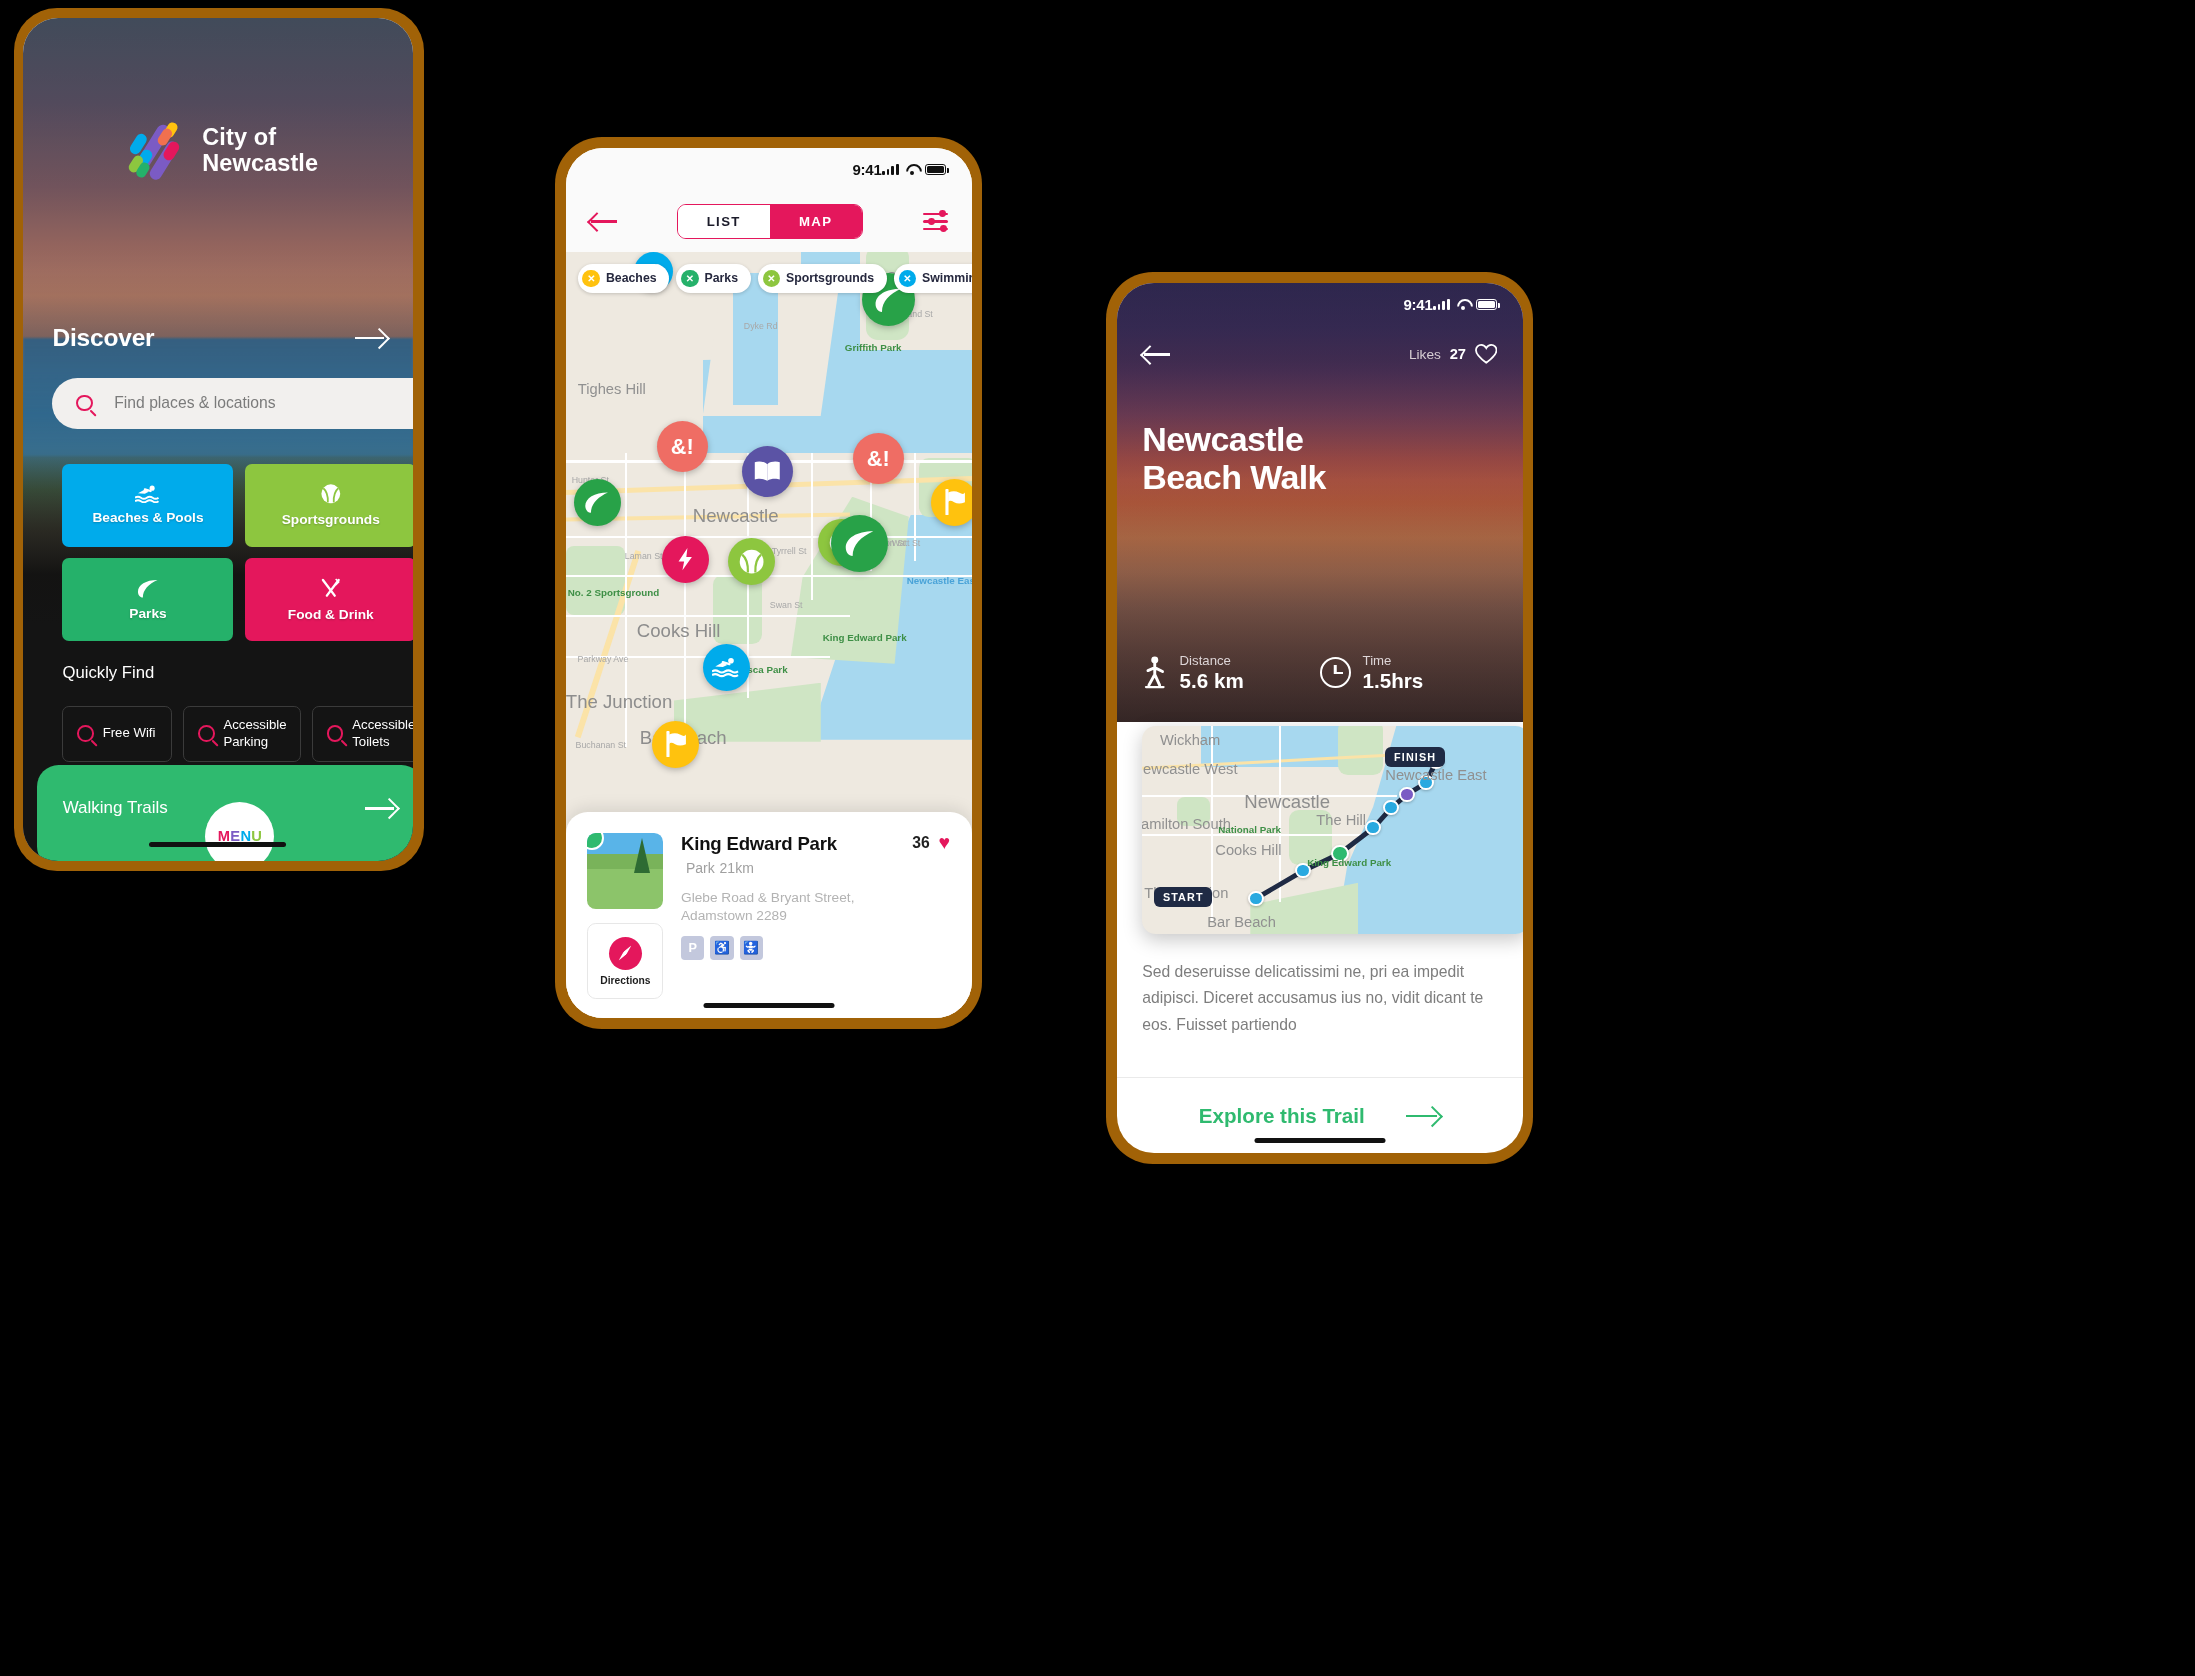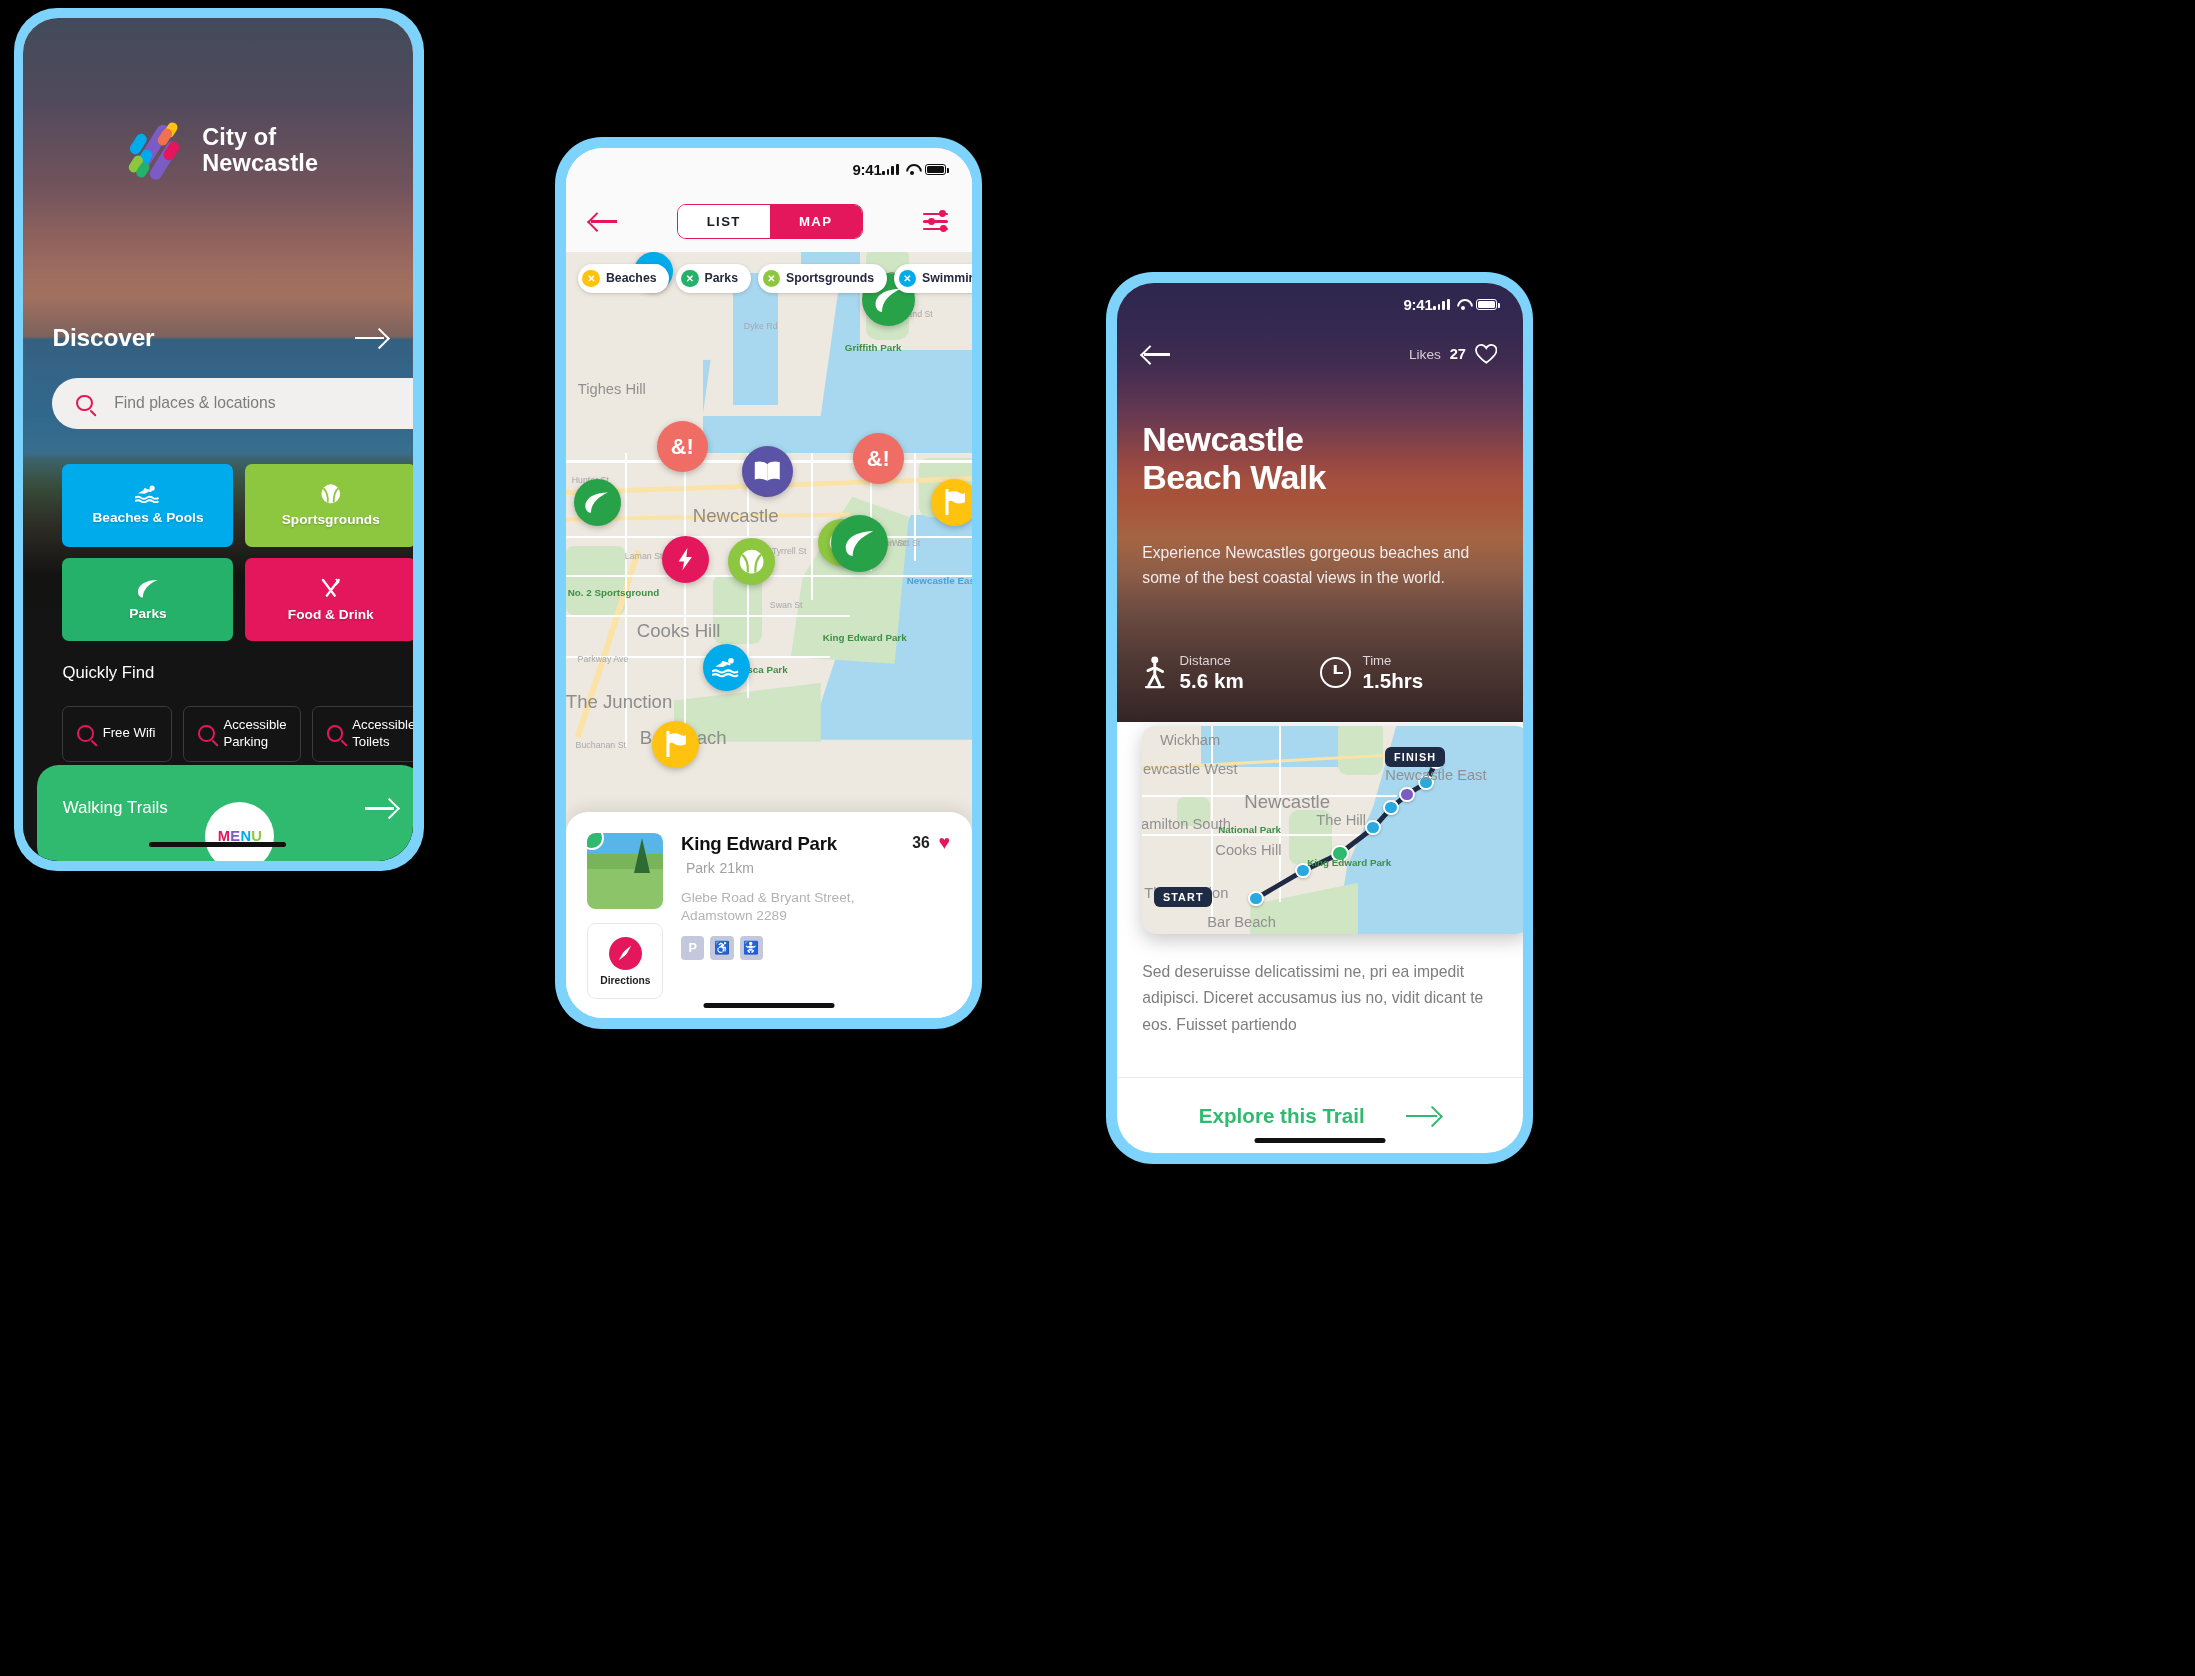--- a/index.html
+++ b/index.html
@@ -5,21 +5,21 @@
   * { box-sizing: border-box; margin: 0; padding: 0; }
   html, body {
     width: 2196px; height: 1676px;
     background: #000;
     font-family: "Liberation Sans", sans-serif;
     overflow: hidden;
   }
   .stage { position: relative; width: 2196px; height: 1676px; background:#000; }
 
   
-  .phone { position: absolute; background: #7dd3fc; overflow: hidden; }
+  .phone { position: absolute; background: #a16207; overflow: hidden; }
   .screen { position: absolute; overflow: hidden; background:#fff; }
 
   
   #phone1 { left: 13.7px; top: 7.8px; width: 410px; height: 863px;
             border-radius: 43px; box-shadow: 0 0 0 0 #000; }
   #phone1 .screen { left: 9.8px; top: 9.8px; width: 390px; height: 843px; border-radius: 35px; }
   .p1-hero {
     position:absolute; left:0; top:0; width:100%; height:100%;
     background:
       linear-gradient(to bottom, rgba(0,0,0,.12) 0%, rgba(0,0,0,.05) 30%, rgba(0,0,0,.25) 52%, rgba(14,14,14,.95) 66%, #141414 72%, #141414 100%),
@@ -585,21 +585,20 @@
               </svg>
           </span>
         </div>
       </div>
 
       <div class="p3-title">
         <div>Newcastle</div>
         <div>Beach Walk</div>
       </div>
 
-      <div class="p3-desc">Experience Newcastles gorgeous beaches and some of the best coastal views in the world.</div>
 
       <div class="p3-stats">
         <div class="stat" style="flex:1 1 0;">
           <span class="walkicon">
             <svg width="25.5" height="33" viewBox="0 0 26 34">
               <circle cx="13" cy="4" r="3.6" fill="#fff"></circle>
               <path d="M13 8 L13 19 M13 12 L6 15 M13 12 L21 16 M13 19 L7 30 M13 19 L18 30" stroke="#fff" stroke-width="3" stroke-linecap="round" fill="none"></path>
               <path d="M4 32 L22 32" stroke="#fff" stroke-width="2.4" stroke-linecap="round"></path>
             </svg>
           </span>

